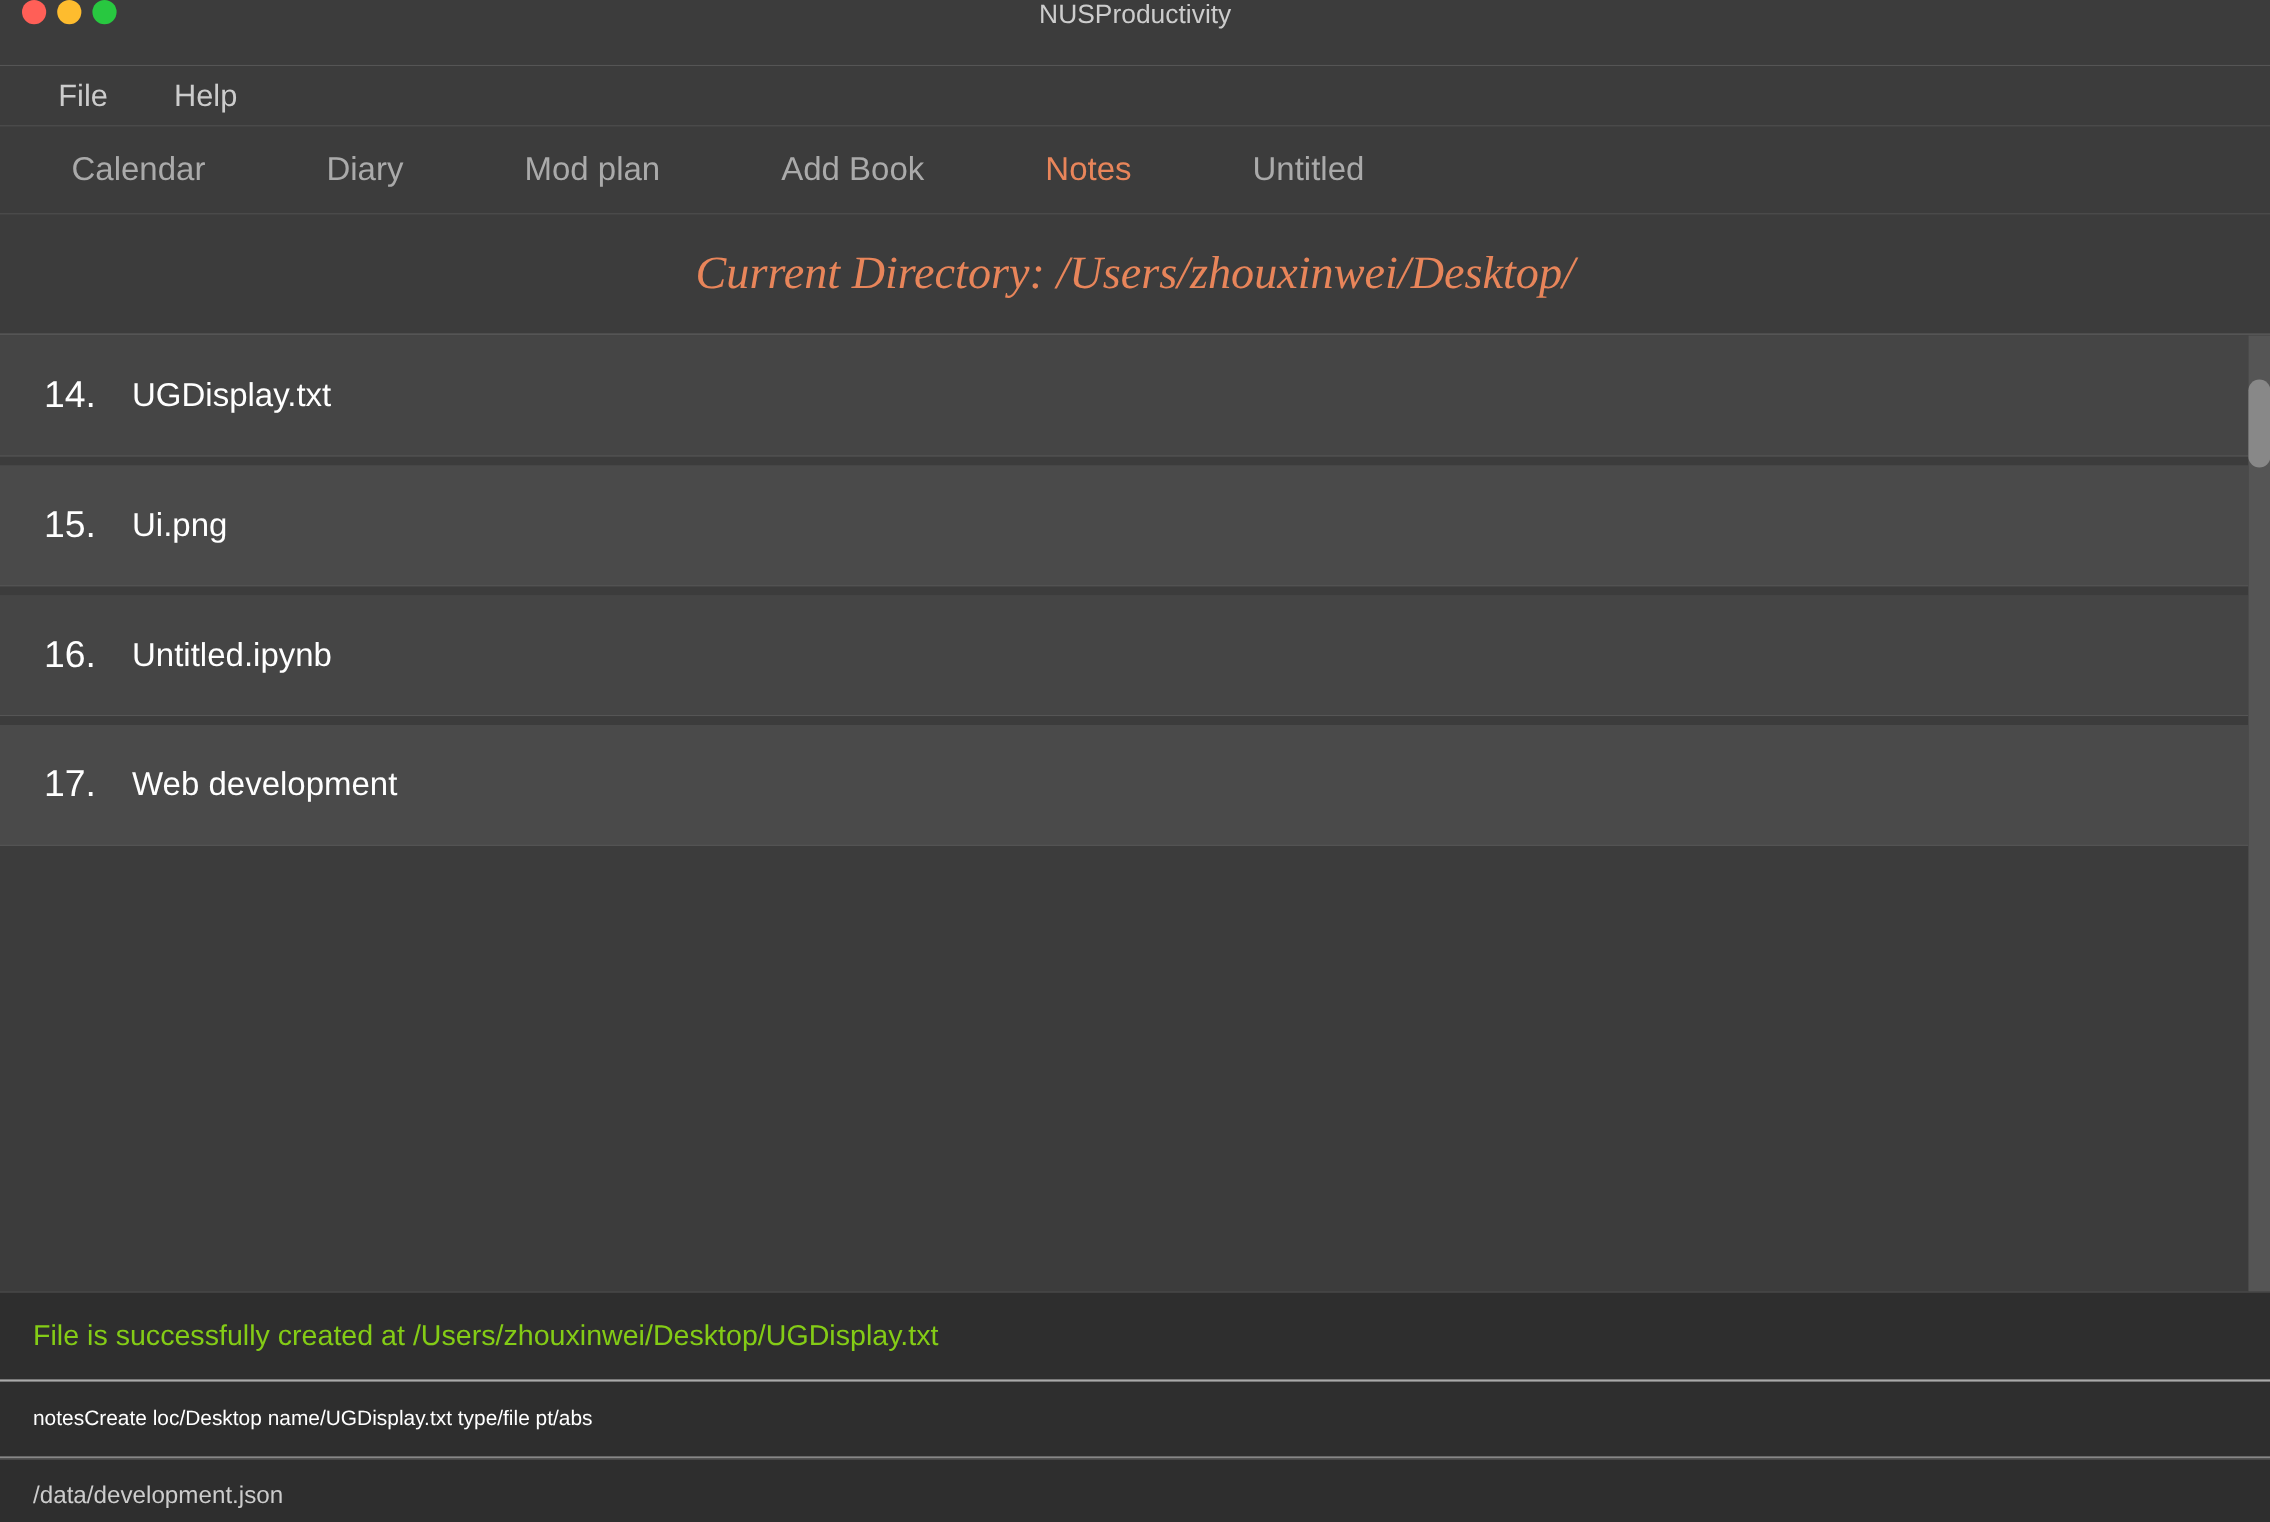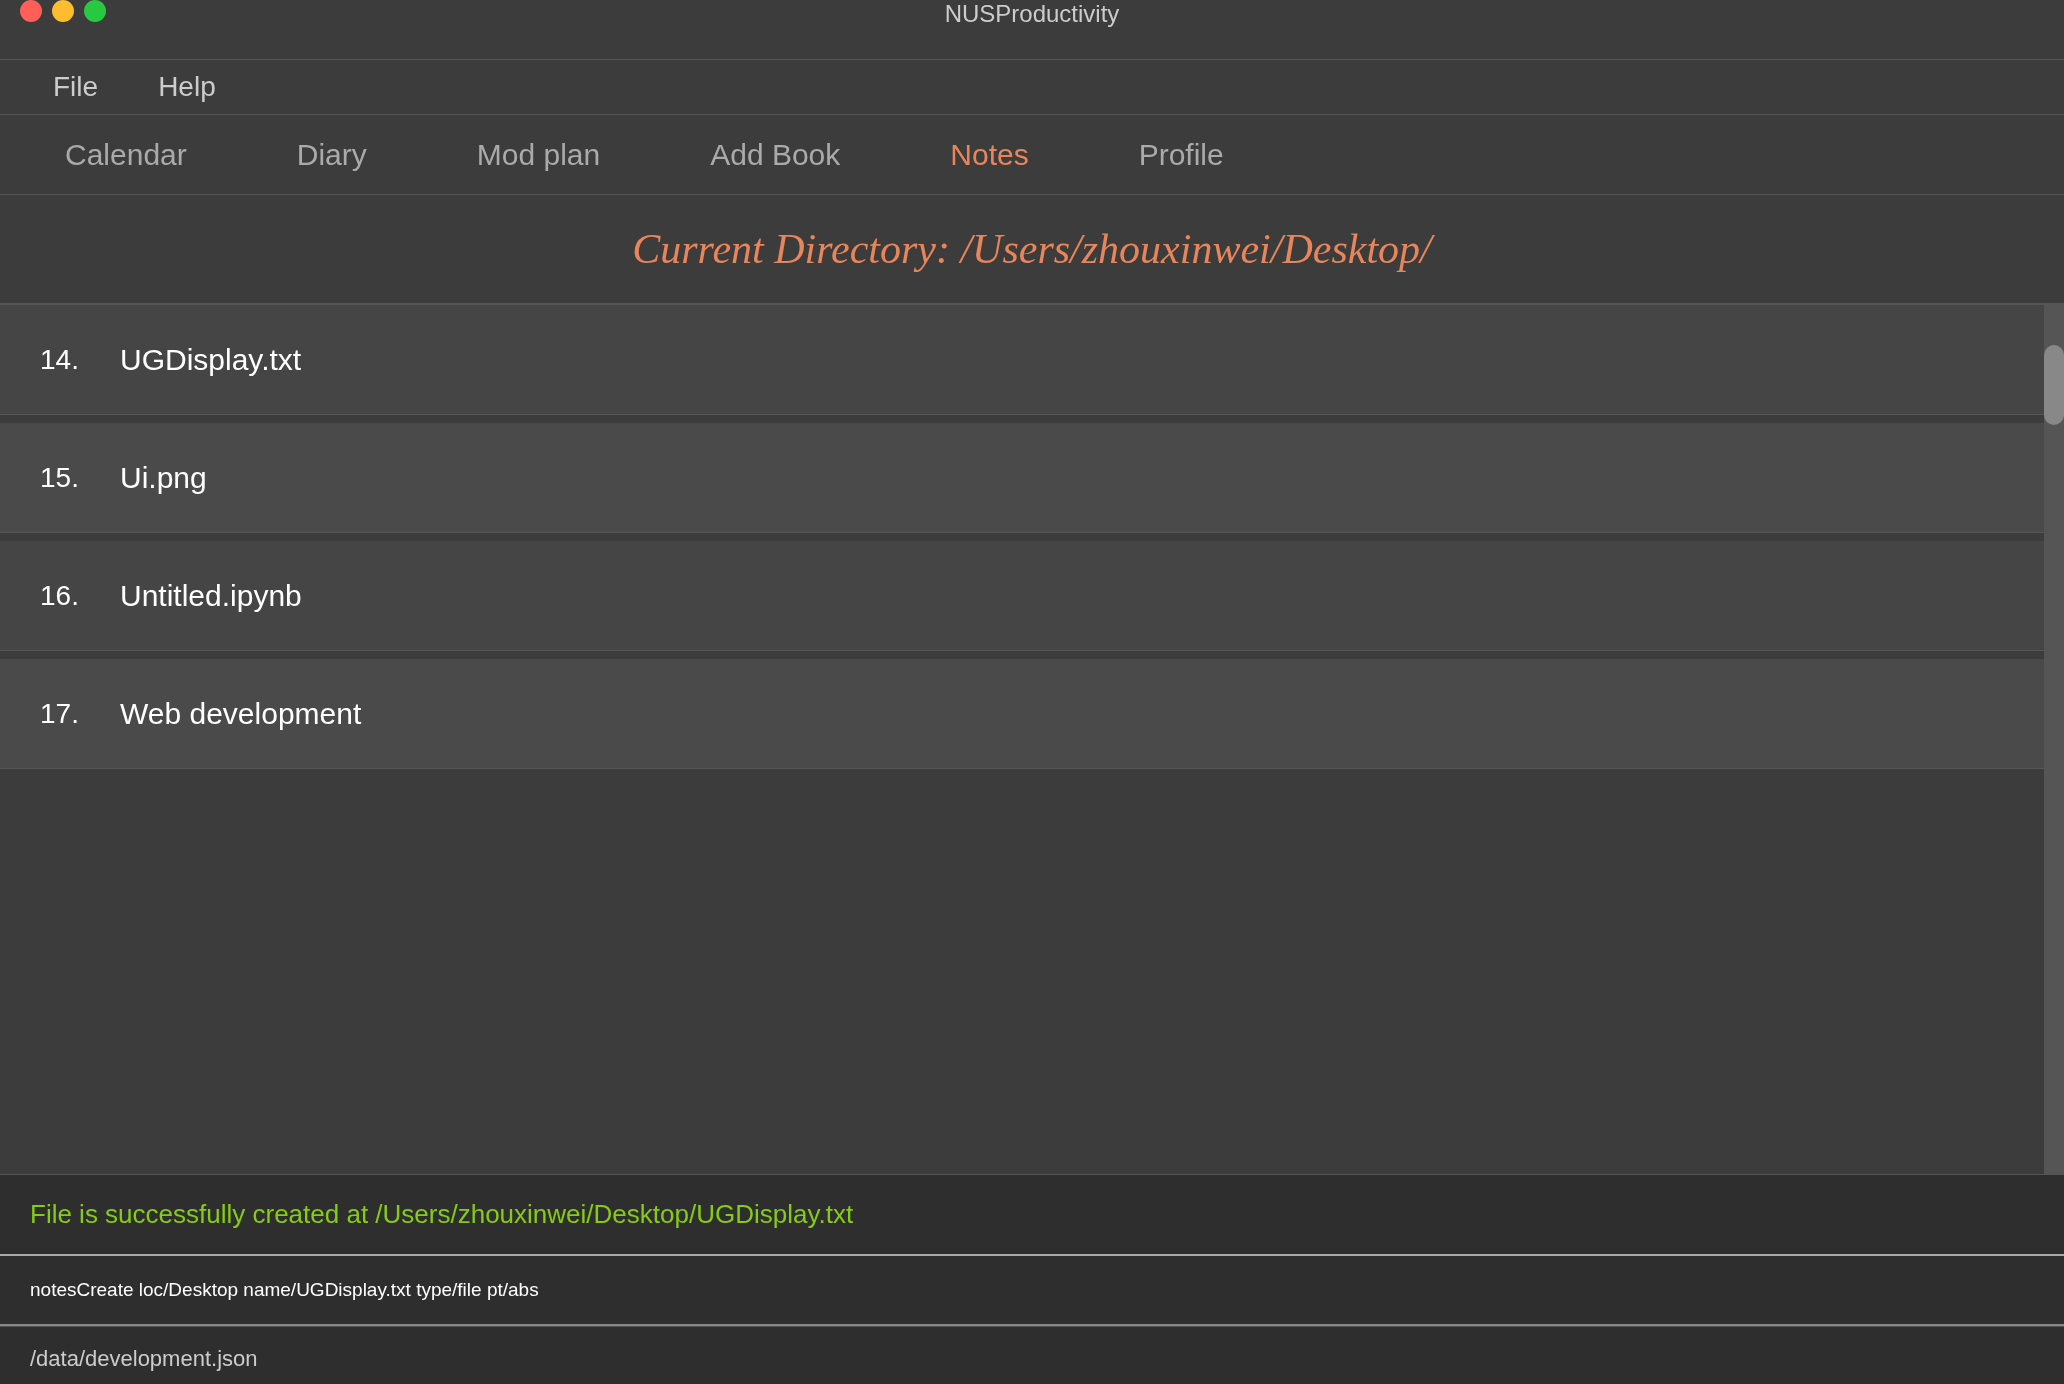--- a/index.html
+++ b/index.html
@@ -118,21 +118,21 @@
       align-items: center;
       border-bottom: 1px solid #555;
     }
 
     .file-item:nth-child(odd) {
       background-color: #454545;
     }
 
     .file-number {
       color: #ffffff;
-      font-size: 28px;
+      font-size: 34px;
       min-width: 80px;
     }
 
     .file-name {
       color: #ffffff;
       font-size: 30px;
     }
 
     
     .main-content {
@@ -222,21 +222,21 @@
   <span class="menu-item">File</span>
   <span class="menu-item">Help</span>
 </div>
 
 <div class="nav-bar">
   <span class="nav-item">Calendar</span>
   <span class="nav-item">Diary</span>
   <span class="nav-item">Mod plan</span>
   <span class="nav-item">Add Book</span>
   <span class="nav-item active">Notes</span>
-  <span class="nav-item">Profile</span>
+  <span class="nav-item">Untitled</span>
 </div>
 
 <div class="directory-header">
   <span class="directory-text">Current Directory: /Users/zhouxinwei/Desktop/</span>
 </div>
 
 <div class="main-content">
   <div class="file-list-wrapper">
     <div class="file-item">
       <span class="file-number">14.</span>

